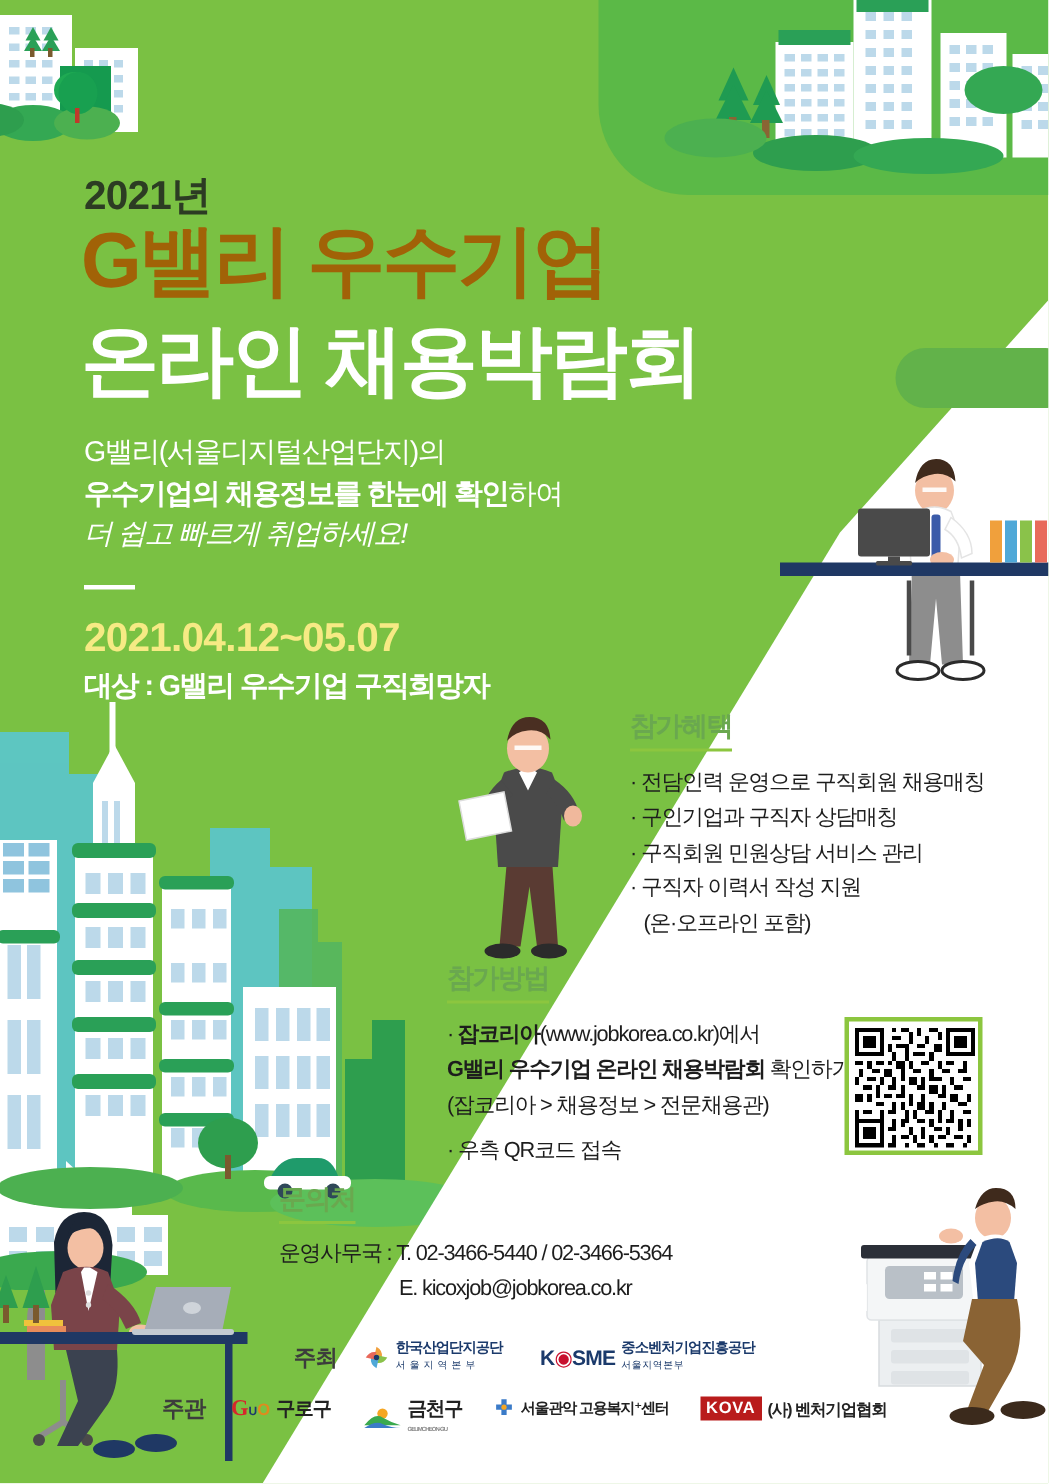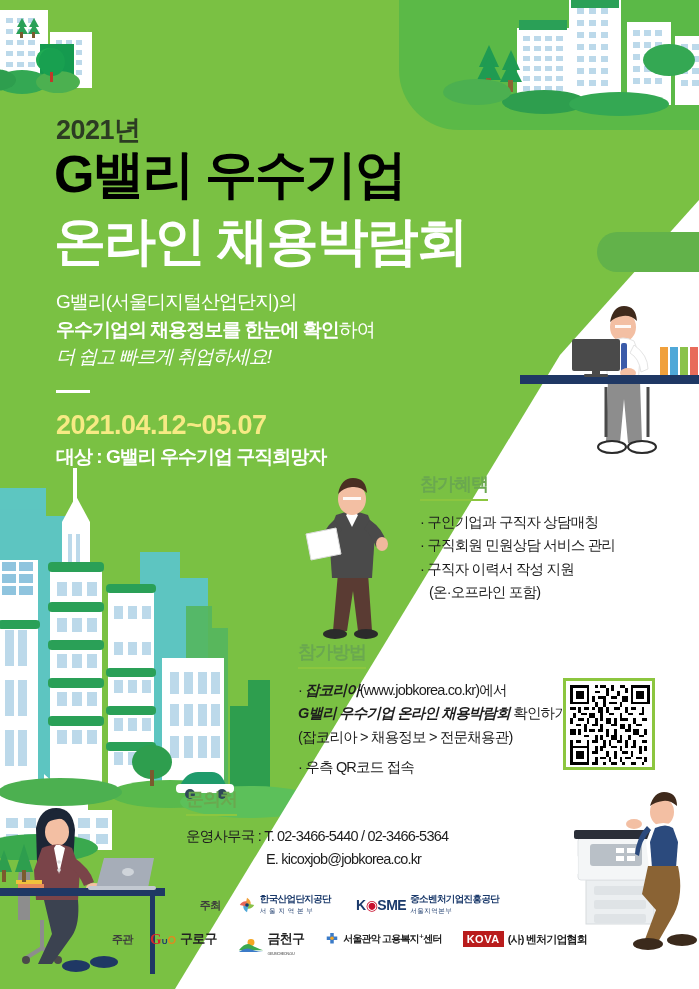--- a/index.html
+++ b/index.html
@@ -35,21 +35,21 @@
     background:#5bb947;border-radius:0 0 0 60px;
   }
 
   
   .t-year{
     position:absolute;left:56px;top:112px;
     font-size:27px;font-weight:bold;color:#2c3c23;letter-spacing:-0.5px;
   }
   .t-line1{
     position:absolute;left:54px;top:148px;
-    font-size:52px;font-weight:bold;color:#000000;letter-spacing:-2px;
+    font-size:52px;font-weight:bold;color:#a16207;letter-spacing:-2px;
     line-height:1;white-space:nowrap;
   }
   .t-line2{
     position:absolute;left:54px;top:215px;
     font-size:52px;font-weight:bold;color:#ffffff;letter-spacing:-2px;
     line-height:1;white-space:nowrap;
   }
   .sub{position:absolute;left:56px;top:288px;width:420px;color:#ffffff;}
   .sub .s1{font-size:19px;line-height:1.45;letter-spacing:-1px;}
   .sub .s2{font-size:19px;line-height:1.45;letter-spacing:-1px;font-weight:bold;}
@@ -68,39 +68,39 @@
   
   .sec-h{
     font-size:18px;font-weight:bold;color:#6aa84f;letter-spacing:-1px;
     padding-bottom:3px;display:inline-block;border-bottom:2.5px solid #8cc63f;
   }
   .li{
     font-size:14.5px;color:#1d1d1d;letter-spacing:-0.8px;line-height:1.62;
     white-space:nowrap;
   }
   .li .dot{margin-right:3px;}
-  .bold{font-weight:bold;font-style:italic;}
+  .bold{font-weight:bold;}
 
   .sec-benefit{position:absolute;left:420px;top:472px;}
   .sec-benefit .list{margin-top:10px;}
   .sec-method{position:absolute;left:298px;top:640px;}
   .sec-method .list{margin-top:10px;}
   .sec-contact{position:absolute;left:186px;top:787px;}
   .sec-contact .list{margin-top:9px;}
   .sec-contact .li{color:#1d1d1d;font-size:14.5px;}
 
   
   .qr-wrap{position:absolute;left:563px;top:678px;width:92px;height:92px;
     border:3px solid #8cc63f;background:#fff;padding:0;box-sizing:border-box;}
   .qr-wrap .qr{position:absolute;left:4px;top:4px;width:80px;height:80px;}
 
   
   .foot{position:absolute;left:0;top:888px;width:699px;}
   .foot-row{display:flex;align-items:center;justify-content:center;height:34px;gap:9px;}
-  .foot-label{font-size:11px;font-weight:bold;color:#3c3c3c;letter-spacing:-0.5px;margin-right:8px;}
+  .foot-label{font-size:15px;font-weight:bold;color:#3c3c3c;letter-spacing:-0.5px;margin-right:8px;}
   .logo{display:flex;align-items:center;gap:4px;}
   .logo-txt{font-size:9.5px;font-weight:bold;letter-spacing:-0.6px;line-height:1.15;}
   .logo-sub{font-size:6.5px;letter-spacing:0.5px;font-weight:normal;}
   .kosme-word{font-size:14px;font-weight:bold;color:#1b3a6b;letter-spacing:-0.5px;}
   .kosme-o{color:#c8102e;}
   .guro-g{font-size:15px;font-weight:bold;color:#d6262c;font-family:"Liberation Serif",serif;}
   .guro-u{font-size:8px;font-weight:bold;color:#1b3a6b;}
   .guro-o{font-size:11px;font-weight:bold;color:#e08a1e;}
   .kova{background:#b91c1c;color:#fff;font-size:11px;font-weight:bold;
     padding:2px 4px;letter-spacing:0.5px;}
@@ -541,20 +541,21 @@
     <div class="s3">더 쉽고 빠르게 취업하세요!</div>
   </div>
 
   <div class="rule"></div>
   <div class="t-date">2021.04.12~05.07</div>
   <div class="t-target">대상 : G밸리 우수기업 구직희망자</div>
 
   <div class="sec-benefit">
     <div class="sec-h">참가혜택</div>
     <div class="list">
+      <div class="li">· 전담인력 운영으로 구직회원 채용매칭</div>
       <div class="li">· 구인기업과 구직자 상담매칭</div>
       <div class="li">· 구직회원 민원상담 서비스 관리</div>
       <div class="li">· 구직자 이력서 작성 지원</div>
       <div class="li" style="padding-left:9px;">(온·오프라인 포함)</div>
     </div>
   </div>
 
   <div class="sec-method">
     <div class="sec-h">참가방법</div>
     <div class="list">

